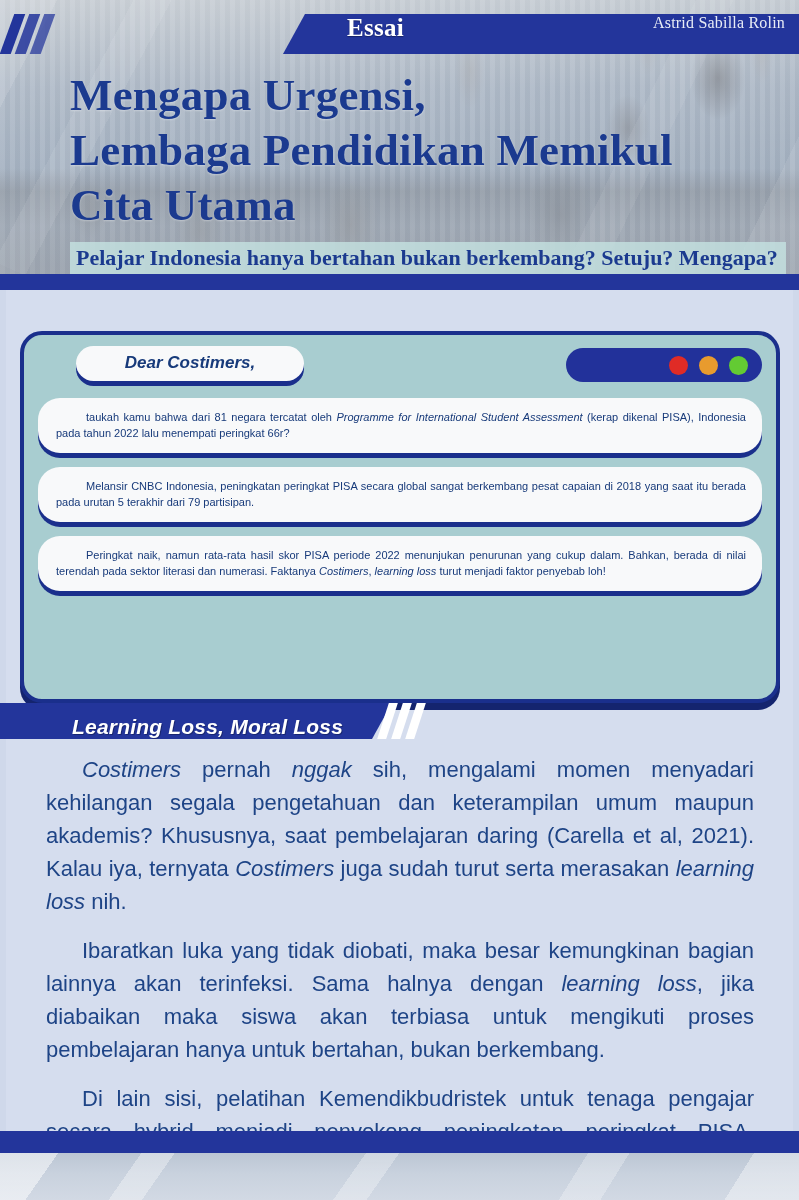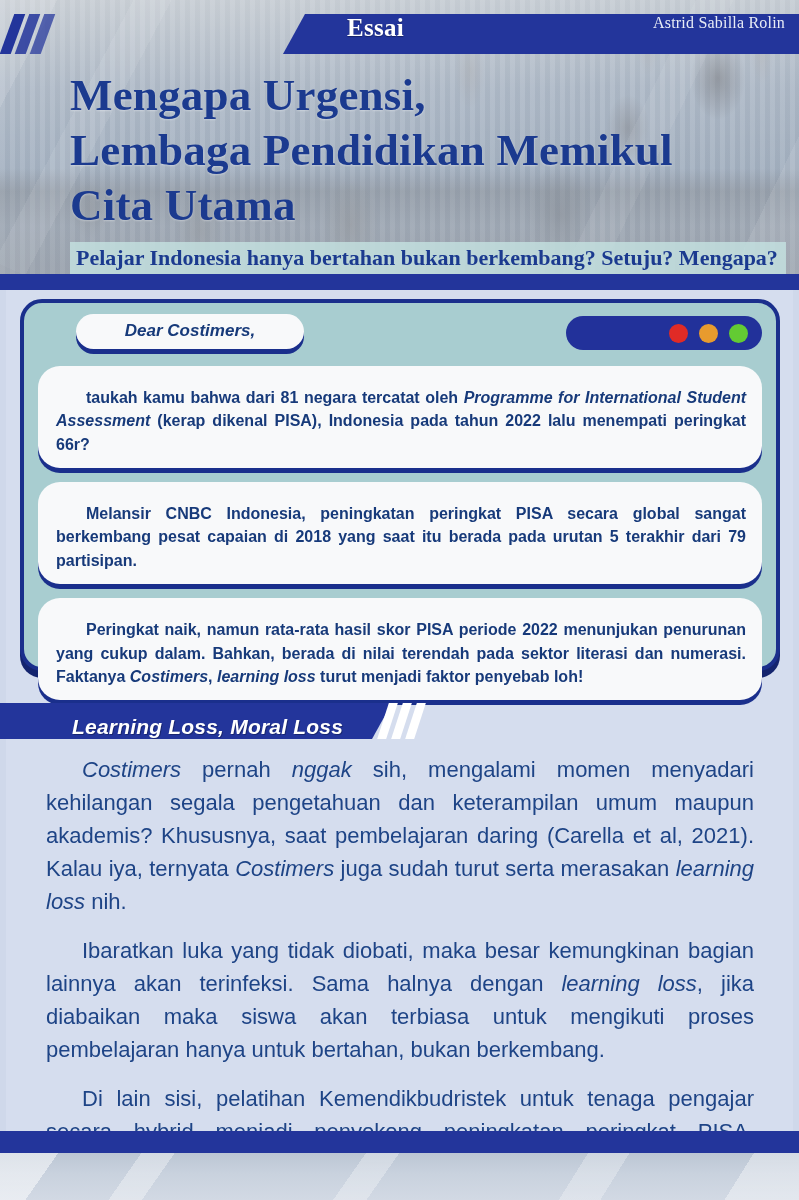--- a/index.html
+++ b/index.html
@@ -158,46 +158,45 @@
     bottom: 0;
     width: 799px;
     height: 16px;
     background: #23359b;
   }
 
   
   .chat-card {
     position: absolute;
     left: 20px;
-    top: 299px;
+    top: 331px;
     width: 760px;
     height: 372px;
     background: #a8cdd0;
     border: 4px solid #1a2f8c;
     border-radius: 22px;
     box-shadow: 0 7px 0 0 #14246e;
     padding: 11px 14px 12px 14px;
   }
 
   .titlebar-row {
     position: relative;
     height: 42px;
   }
 
   .bubble {
     position: relative;
     background: #f8f9fa;
     border-radius: 22px;
     box-shadow: 0 5px 0 0 #1a2f8c;
-    padding: 20px 16px 12px 18px;
+    padding: 11px 16px 12px 18px;
     color: #173a7a;
-    font-size: 16px;
+    font-size: 11px;
     line-height: 1.46;
     text-align: justify;
-    font-weight: bold;
   }
   
   .bubble::before {
     content: "";
     position: absolute;
     left: -9px;
     bottom: 9px;
     width: 26px;
     height: 22px;
     background: #f8f9fa;

